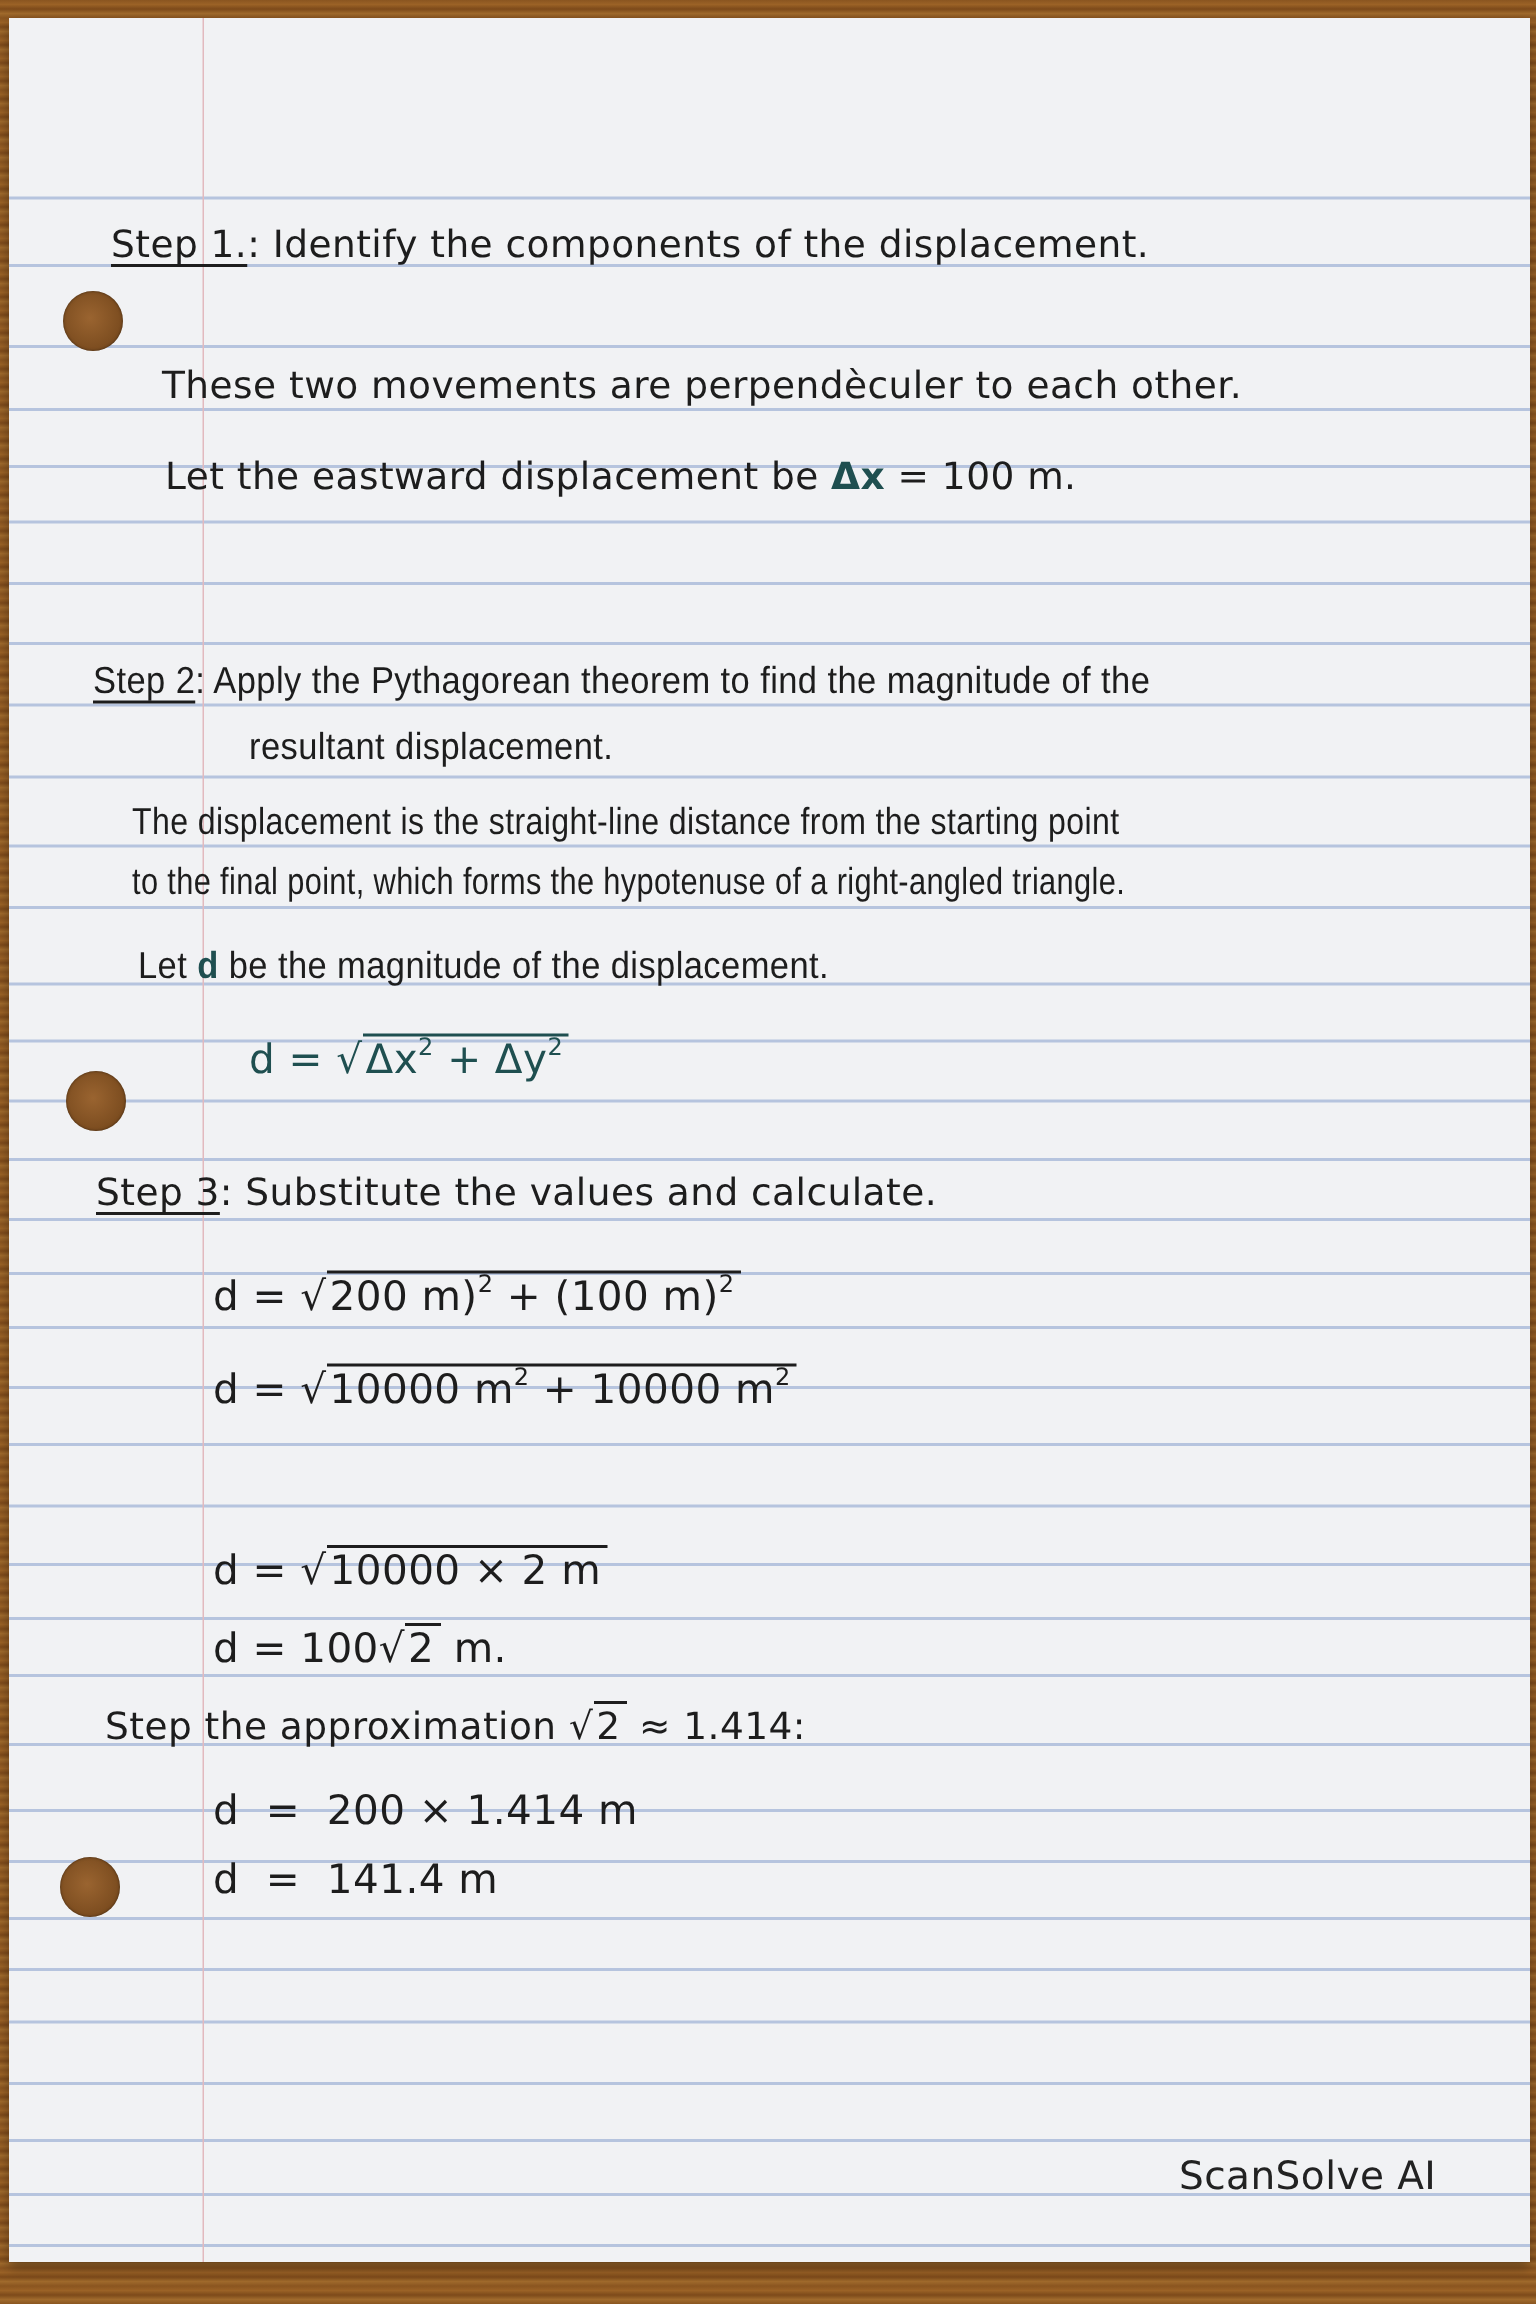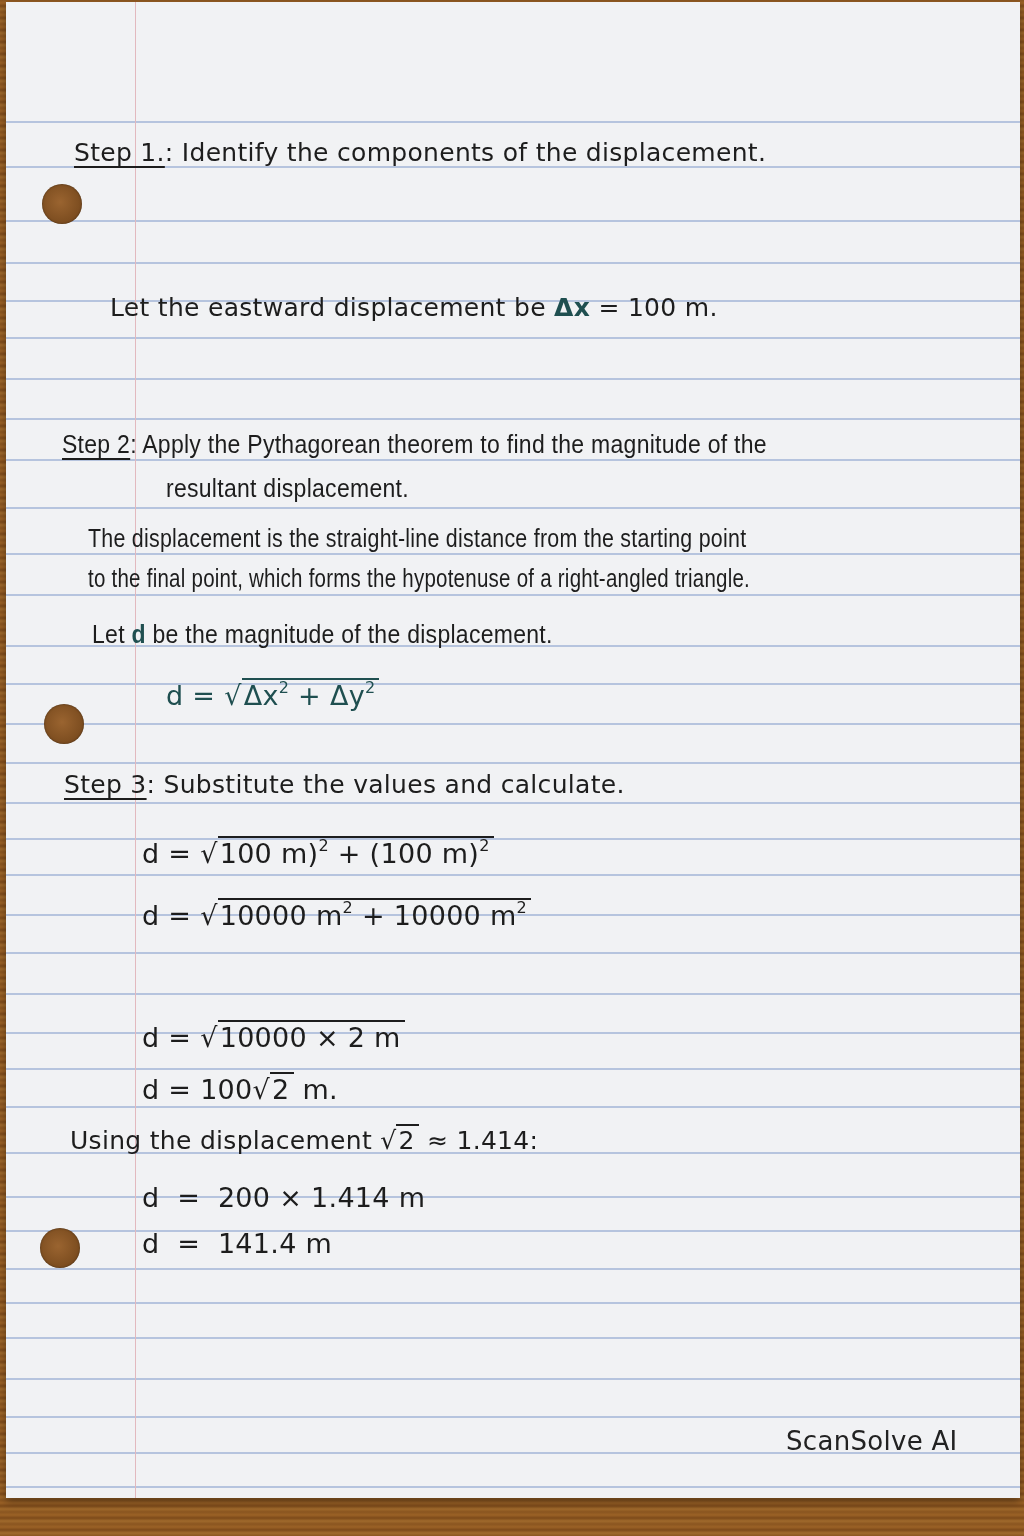--- a/index.html
+++ b/index.html
@@ -1,21 +1,21 @@
 <!DOCTYPE html>
 <html><head>
 <meta charset="utf-8">
 <style>
   html, body { margin:0; padding:0; }
   body {
     width:1024px; height:1536px; position:relative; overflow:hidden;
     background: repeating-linear-gradient(180deg, #8a5520 0px, #9b6226 3px, #7d4a1a 6px, #a06a2c 9px, #8a5520 12px);
   }
   .paper {
-    position:absolute; left:6px; top:2px; width:1014px; height:1496px;
+    position:absolute; left:6px; top:12px; width:1014px; height:1496px;
     background:#f1f2f4;
     box-shadow: 0 4px 8px rgba(0,0,0,0.35);
   }
   .rule {
     position:absolute; left:0; right:0; height:2px;
     background:#b6c4de;
   }
   .margin-line {
     position:absolute; top:0; bottom:0; left:129px; width:1px;
     background:#e2b9be;
@@ -81,20 +81,21 @@
 
   <div class="margin-line"></div>
 
   <div class="hole" style="left:36px; top:182px"></div>
   <div class="hole" style="left:38px; top:702px"></div>
   <div class="hole" style="left:34px; top:1226px"></div>
 
   <div class="txt" style="left:68px; top:136px">
     <span class="step-label">Step 1.</span><span>: Identify the components of the displacement.</span>
   </div>
+  <div class="txt" style="left:102px; top:230px">These two movements are perpendèculer to each other.</div>
   <div class="txt" style="left:104px; top:291px">
     <span>Let the eastward displacement be </span><span class="accent">Δx</span><span> = 100 m.</span>
   </div>
 
   <div class="txt narrow" style="left:56px; top:428px; transform:scaleX(0.92)">
     <span class="step-label">Step 2</span><span>: Apply the Pythagorean theorem to find the magnitude of the</span>
   </div>
   <div class="txt narrow" style="left:160px; top:472px; transform:scaleX(0.92)">resultant displacement.</div>
   <div class="txt narrow" style="left:82px; top:522px; transform:scaleX(0.855)">The displacement is the straight-line distance from the starting point</div>
   <div class="txt narrow" style="left:82px; top:562px; transform:scaleX(0.82)">to the final point, which forms the hypotenuse of a right-angled triangle.</div>
@@ -102,31 +103,31 @@
     <span>Let </span><span class="accent">d</span><span> be the magnitude of the displacement.</span>
   </div>
   <div class="txt math" style="left:160px; top:676px; color:#1f4f50">
     <span>d = </span><span>√</span><span class="radicand" style="border-color:#1f4f50"><span>Δx</span><sup>2</sup><span> + Δy</span><sup>2</sup></span>
   </div>
 
   <div class="txt" style="left:58px; top:768px">
     <span class="step-label">Step 3</span><span>: Substitute the values and calculate.</span>
   </div>
   <div class="txt math" style="left:136px; top:834px">
-    <span>d = </span><span>√</span><span class="radicand"><span>100 m)</span><sup>2</sup><span> + (100 m)</span><sup>2</sup></span>
+    <span>d = </span><span>√</span><span class="radicand"><span>200 m)</span><sup>2</sup><span> + (100 m)</span><sup>2</sup></span>
   </div>
   <div class="txt math" style="left:136px; top:896px">
     <span>d = </span><span>√</span><span class="radicand"><span>10000 m</span><sup>2</sup><span> + 10000 m</span><sup>2</sup></span>
   </div>
   <div class="txt math" style="left:136px; top:1020px">
     <span>d = </span><span>√</span><span class="radicand">10000 × 2 m</span>
   </div>
   <div class="txt math" style="left:136px; top:1072px">
     <span>d = 100</span><span>√</span><span class="radicand">2</span><span> m.</span>
   </div>
   <div class="txt" style="left:64px; top:1124px">
-    <span>Using the displacement </span><span>√</span><span class="radicand">2</span><span> ≈ 1.414:</span>
+    <span>Step the approximation </span><span>√</span><span class="radicand">2</span><span> ≈ 1.414:</span>
   </div>
   <div class="txt math" style="left:136px; top:1180px; white-space:pre">d  =  200 × 1.414 m</div>
   <div class="txt math" style="left:136px; top:1226px; white-space:pre">d  =  141.4 m</div>
 
   <div class="txt brand" style="left:780px; top:1424px">ScanSolve AI</div>
 </div>
 
 </body></html>

